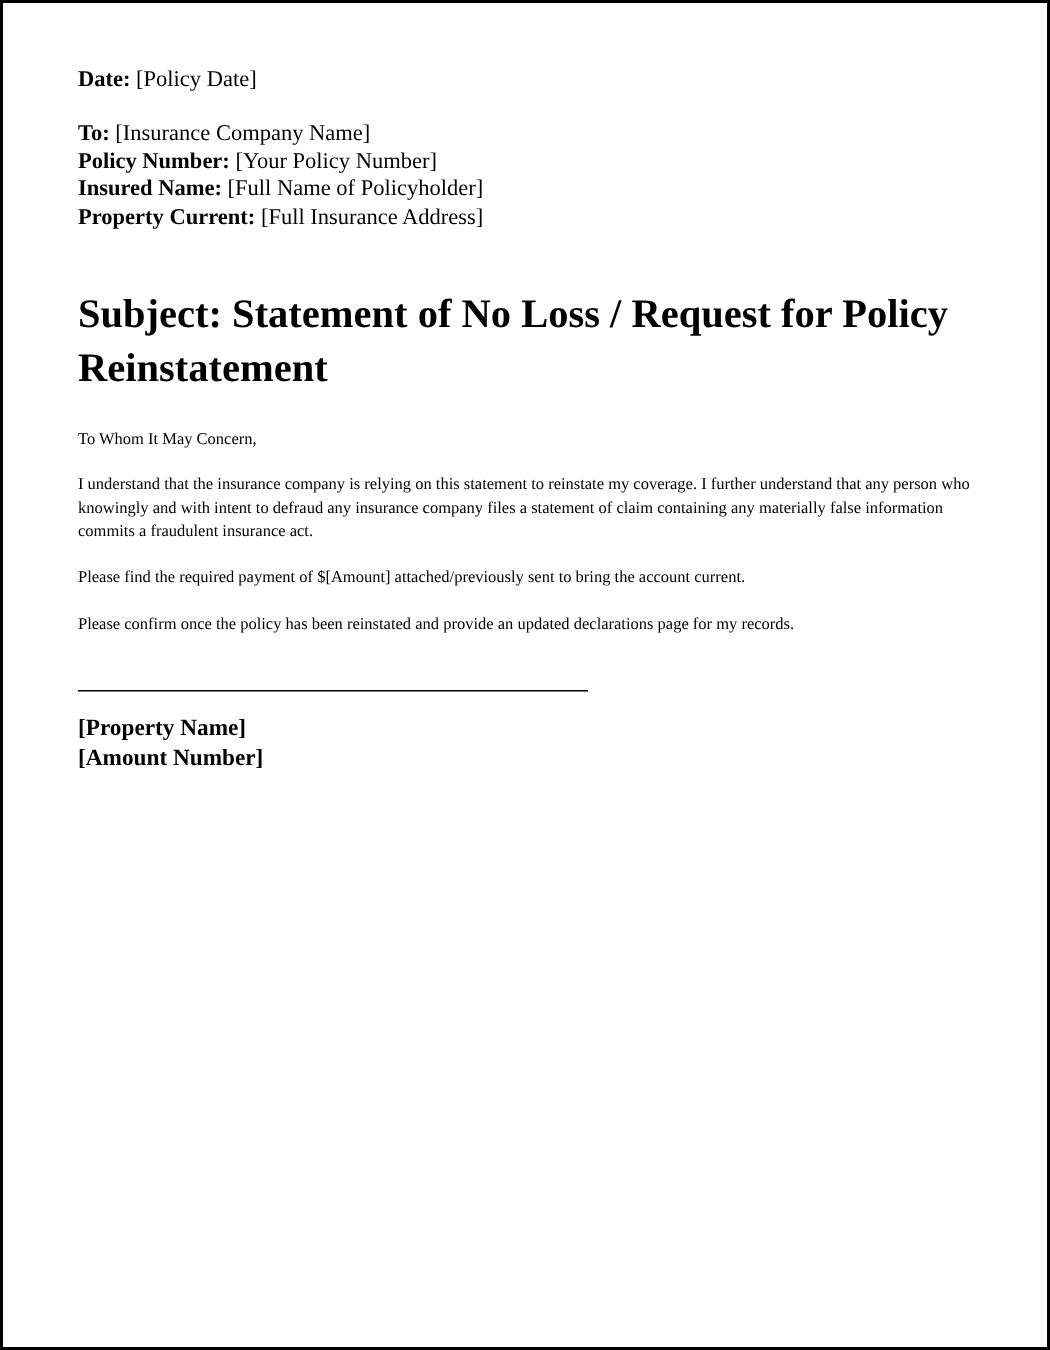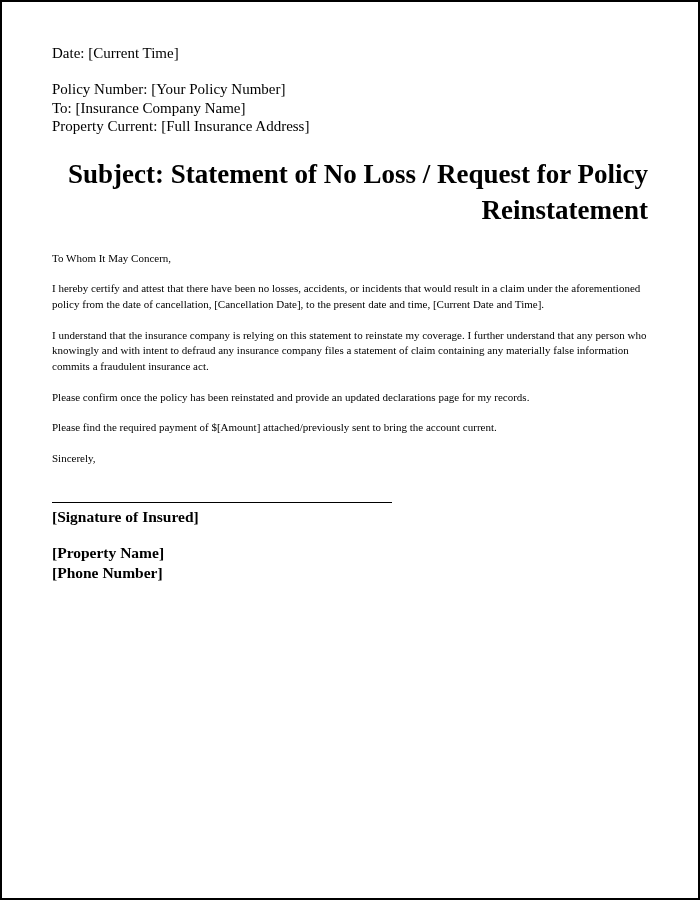--- a/index.html
+++ b/index.html
@@ -16,29 +16,28 @@
     background: #ffffff;
     border: 2px solid #000000;
     padding: 42px 50px 40px 50px;
     overflow: hidden;
   }
   .field-line {
     font-size: 15px;
     line-height: 1.25;
   }
   .date-line { margin-bottom: 17px; }
-  .field-label { font-weight: normal; }
+  .field-label { font-weight: bold; }
   .recipient-block { margin-bottom: 8px; }
   .subject {
     font-size: 27px;
     font-weight: bold;
     line-height: 1.35;
-    margin-top: 20px;
+    margin-top: 36px;
     margin-bottom: 22px;
-    text-align: right;
   }
   .para {
     font-size: 11px;
     line-height: 1.42;
     margin-bottom: 15px;
   }
   .salutation { margin-bottom: 15px; }
   .closing { margin-bottom: 0; }
   .sig-line {
     width: 340px;
@@ -55,50 +54,51 @@
   .printed-block { margin-top: 15px; }
   .printed-block .sig-name { margin-top: 0; }
 </style>
 </head>
 <body>
 
 <div class="page">
 
   <p class="field-line date-line">
     <span class="field-label">Date:</span>
-    <span>[Current Time]</span>
+    <span>[Policy Date]</span>
   </p>
 
   <div class="recipient-block">
+    <p class="field-line">
+      <span class="field-label">To:</span>
+      <span>[Insurance Company Name]</span>
+    </p>
     <p class="field-line">
       <span class="field-label">Policy Number:</span>
       <span>[Your Policy Number]</span>
     </p>
     <p class="field-line">
-      <span class="field-label">To:</span>
-      <span>[Insurance Company Name]</span>
+      <span class="field-label">Insured Name:</span>
+      <span>[Full Name of Policyholder]</span>
     </p>
     <p class="field-line">
       <span class="field-label">Property Current:</span>
       <span>[Full Insurance Address]</span>
     </p>
   </div>
 
   <h1 class="subject">Subject: Statement of No Loss / Request for Policy Reinstatement</h1>
 
   <p class="para salutation">To Whom It May Concern,</p>
 
-  <p class="para">I hereby certify and attest that there have been no losses, accidents, or incidents that would result in a claim under the aforementioned policy from the date of cancellation, [Cancellation Date], to the present date and time, [Current Date and Time].</p>
   <p class="para">I understand that the insurance company is relying on this statement to reinstate my coverage. I further understand that any person who knowingly and with intent to defraud any insurance company files a statement of claim containing any materially false information commits a fraudulent insurance act.</p>
+  <p class="para">Please find the required payment of $[Amount] attached/previously sent to bring the account current.</p>
   <p class="para">Please confirm once the policy has been reinstated and provide an updated declarations page for my records.</p>
-  <p class="para">Please find the required payment of $[Amount] attached/previously sent to bring the account current.</p>
 
-  <p class="para closing">Sincerely,</p>
 
   <div class="sig-line"></div>
-  <p class="sig-name">[Signature of Insured]</p>
 
   <div class="printed-block">
     <p class="sig-name">[Property Name]</p>
-    <p class="sig-name">[Phone Number]</p>
+    <p class="sig-name">[Amount Number]</p>
   </div>
 
 </div>
 
 </body></html>

